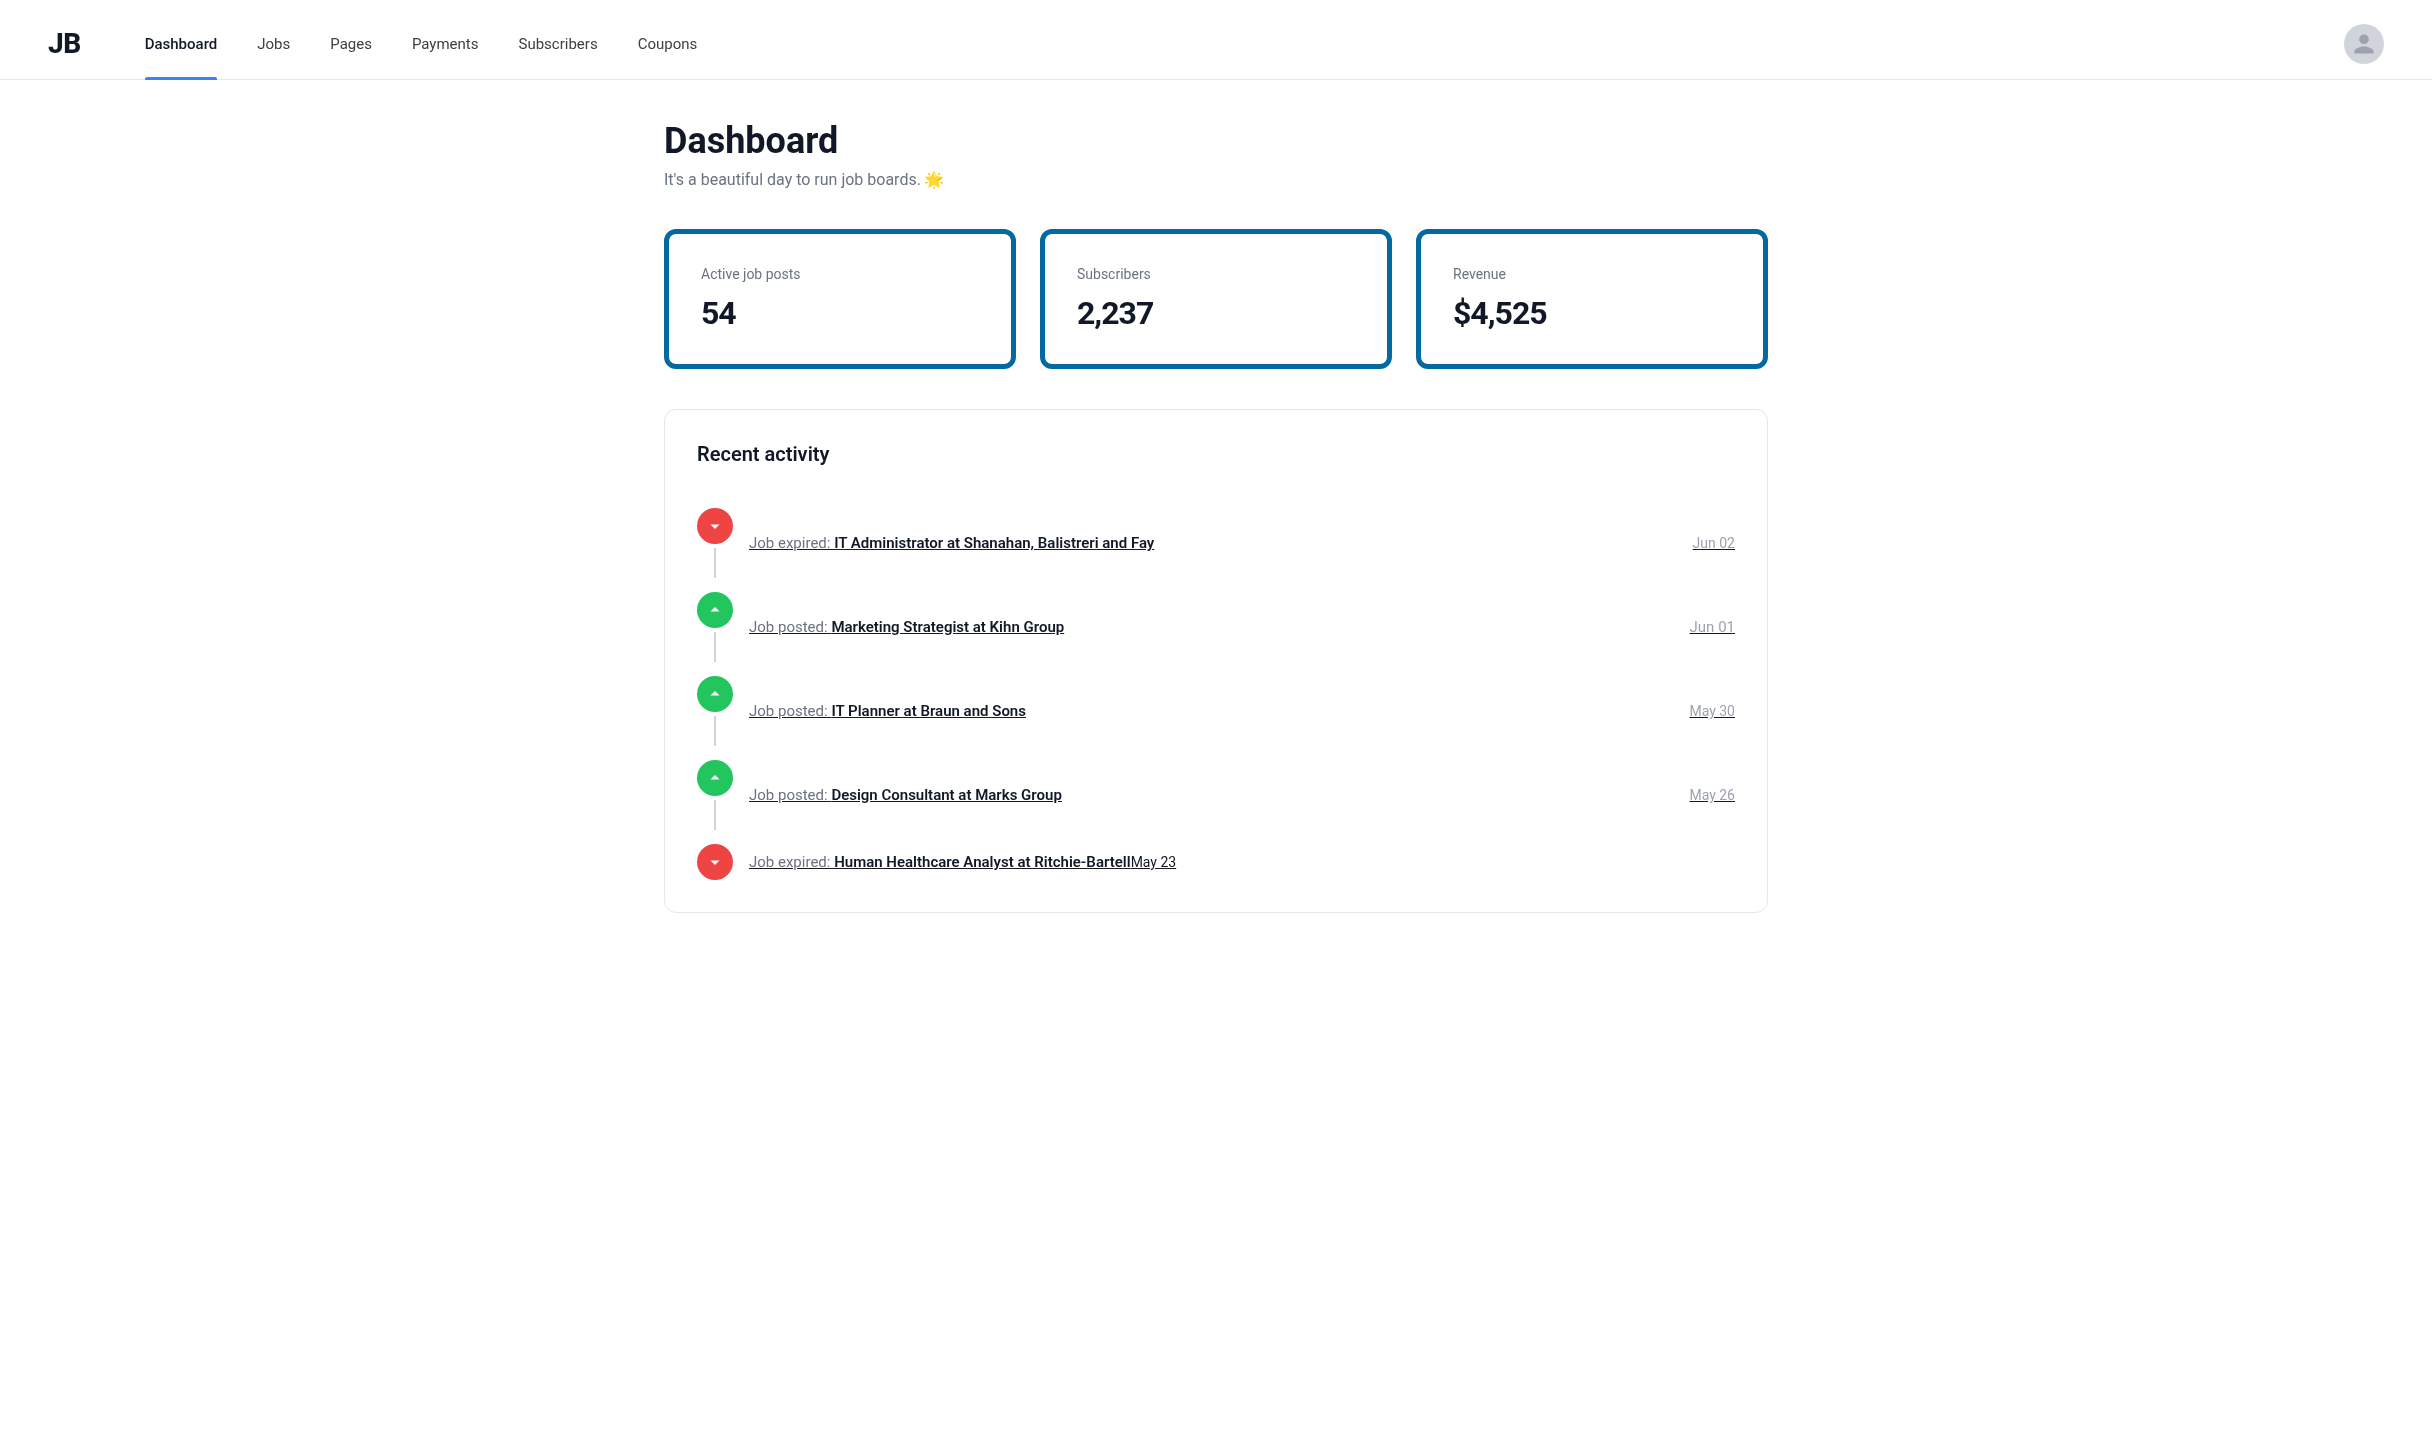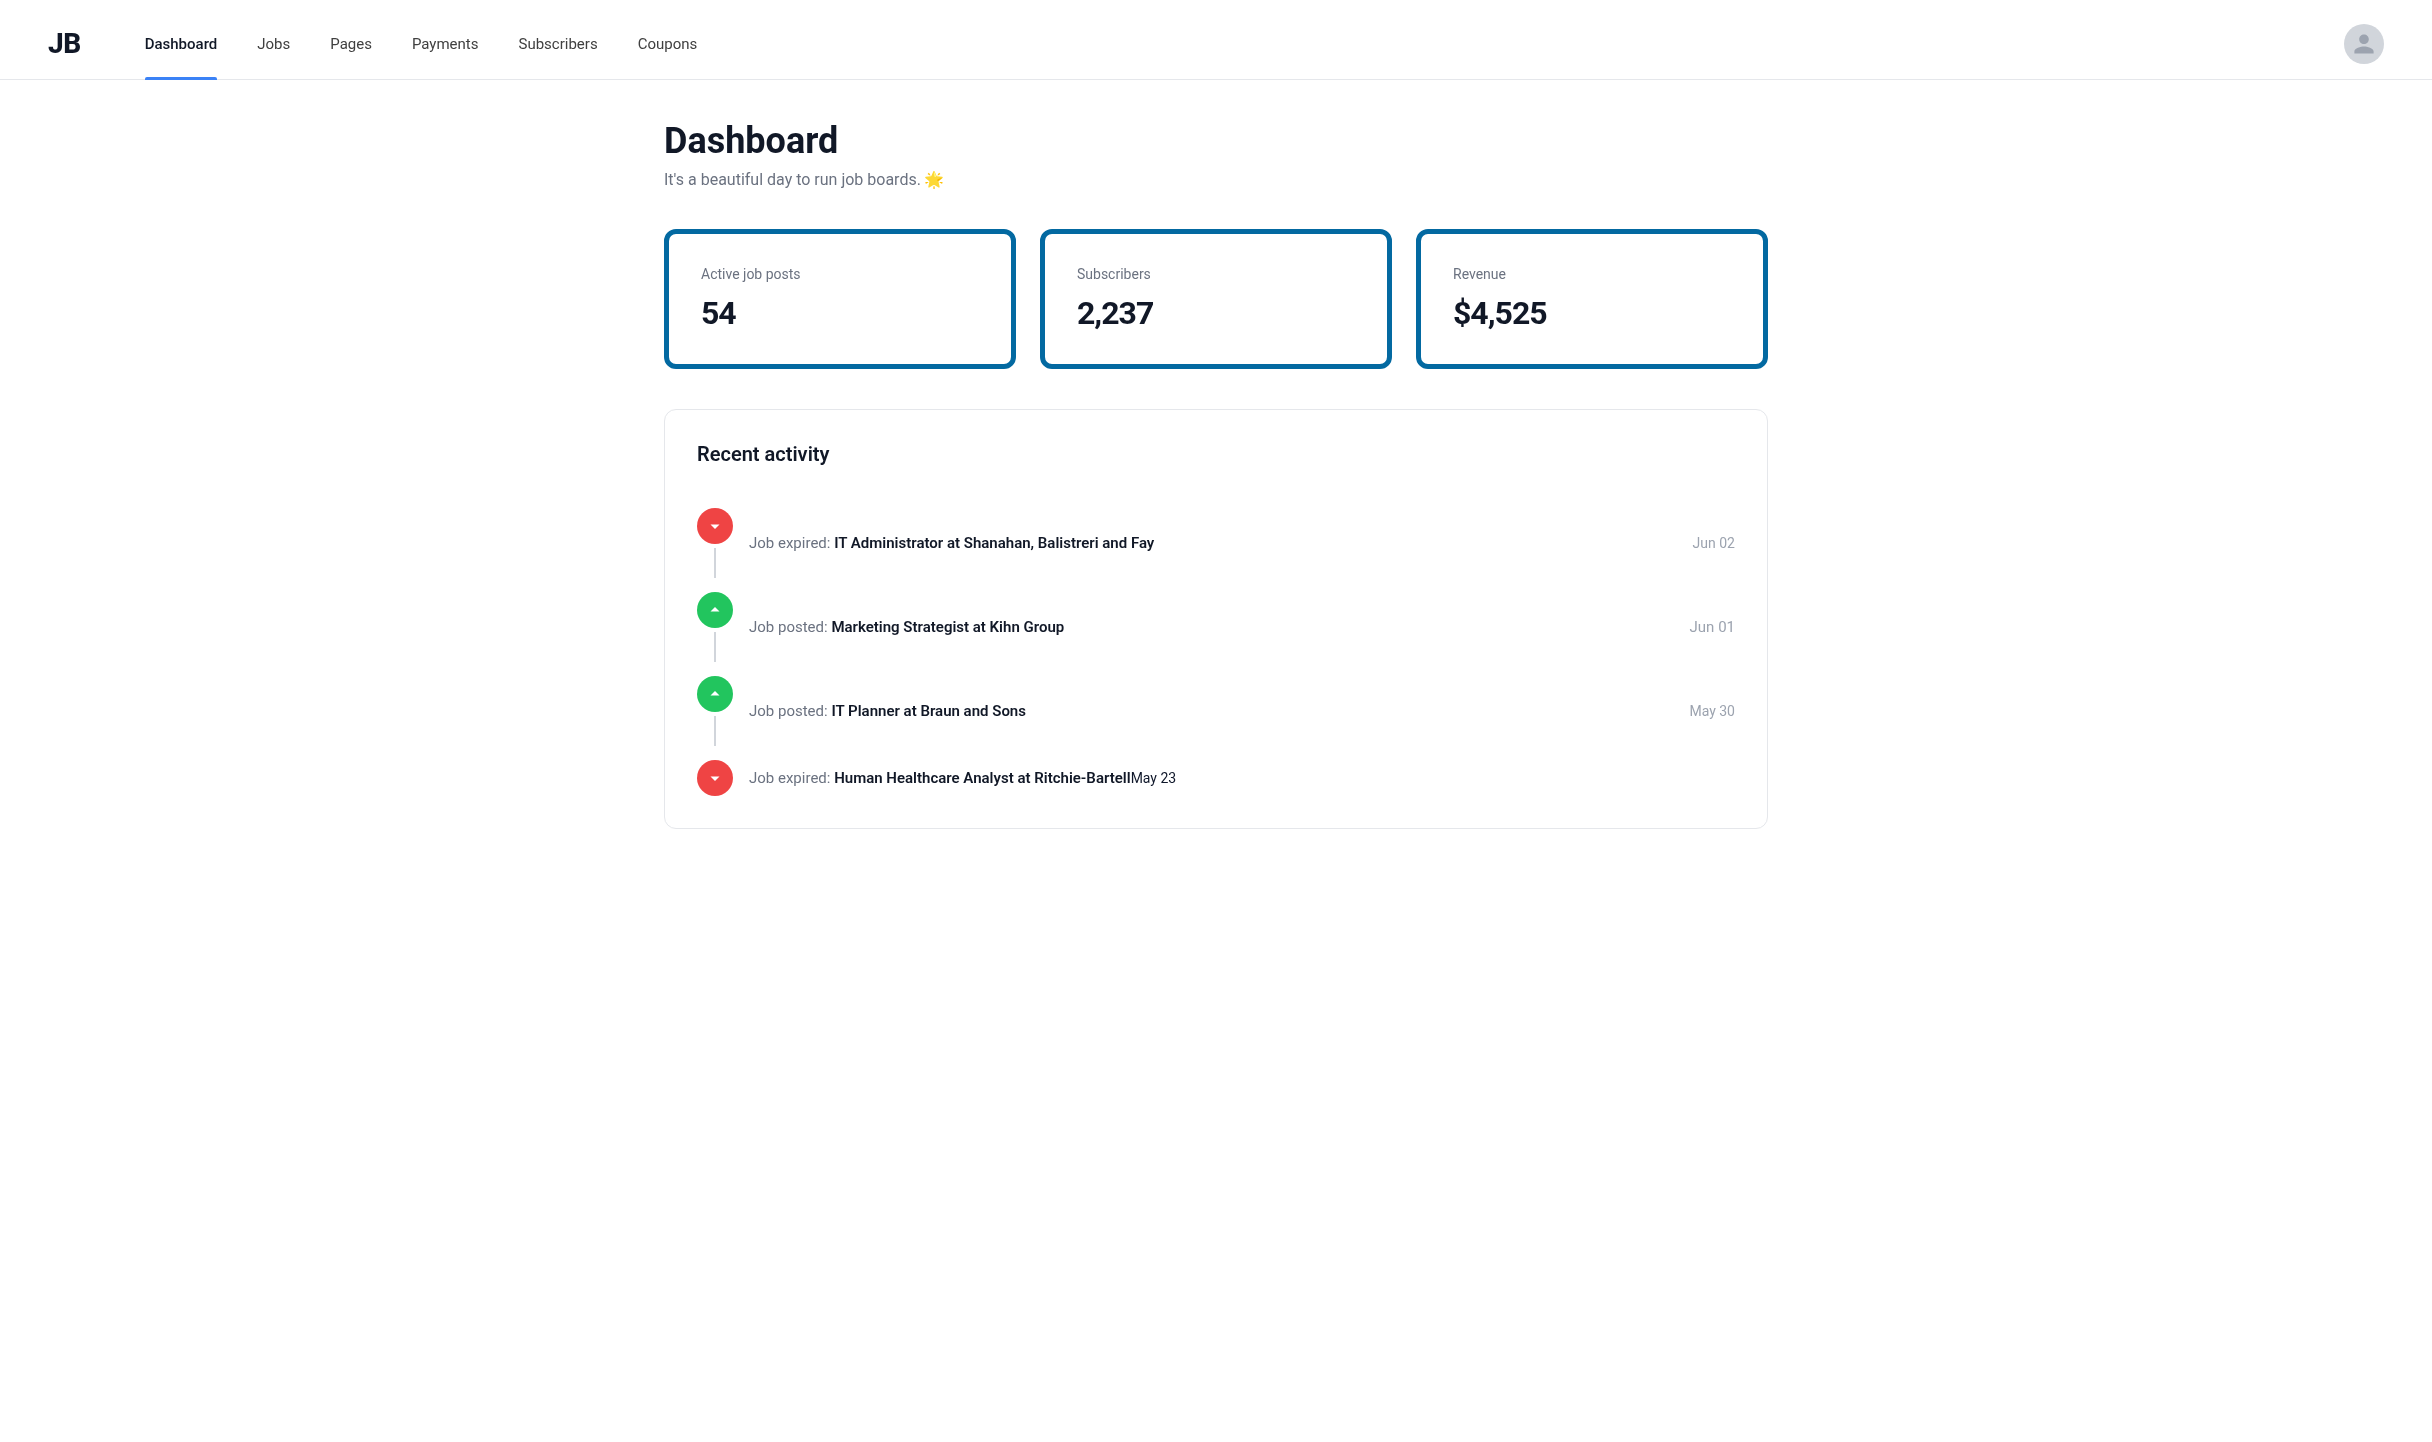--- a/index.html
+++ b/index.html
@@ -154,20 +154,21 @@
     }
 
     .activity-entries {
       display: flex;
       flex-direction: column;
     }
 
     .entry-wrapper {
       display: flex;
       flex-direction: column;
+      text-decoration: underline;
     }
   </style>
 </head>
 <body>
 
 <nav class="navbar">
   <div class="logo">JB</div>
   <div class="nav-links">
     <a class="nav-link active">Dashboard</a>
     <a class="nav-link">Jobs</a>
@@ -249,20 +250,36 @@
                   </svg>
                 </div>
                 <div style="width: 1.5px; height: 30px; background: rgb(209, 213, 219); margin-top: 4px;"></div>
               </div>
               <span style="font-size: 15px; color: rgb(107, 114, 128);"><span>Job posted: </span><strong style="color: rgb(17, 24, 39); font-weight: 600;">IT Planner at Braun and Sons</strong></span>
             </div>
             <span style="font-size: 14px; color: rgb(156, 163, 175); flex-shrink: 0;">May 30</span>
           </div>
         </div>
         <div class="entry-wrapper">
+          <div style="display: flex; align-items: center; justify-content: space-between; padding-top: 14px;">
+            <div style="display: flex; align-items: center; gap: 16px;">
+              <div style="display: flex; flex-direction: column; align-items: center; width: 36px;">
+                <div style="width: 36px; height: 36px; border-radius: 50%; display: flex; align-items: center; justify-content: center; flex-shrink: 0; background: rgb(34, 197, 94);">
+                  <svg viewBox="0 0 24 24" width="18" height="18" fill="white">
+                    <path d="M12 8l6 6H6z"></path>
+                  </svg>
+                </div>
+                <div style="width: 1.5px; height: 30px; background: rgb(209, 213, 219); margin-top: 4px;"></div>
+              </div>
+              <span style="font-size: 15px; color: rgb(107, 114, 128);"><span>Job posted: </span><strong style="color: rgb(17, 24, 39); font-weight: 600;">Design Consultant at Marks Group</strong></span>
+            </div>
+            <span style="font-size: 14px; color: rgb(156, 163, 175); flex-shrink: 0;">May 26</span>
+          </div>
+        </div>
+        <div class="entry-wrapper">
           <div style="display: flex; align-items: center; justify-content: flex-start; padding-top: 14px;">
             <div style="display: flex; align-items: center; gap: 16px;">
               <div style="display: flex; flex-direction: column; align-items: center; width: 36px;">
                 <div style="width: 36px; height: 36px; border-radius: 50%; display: flex; align-items: center; justify-content: center; flex-shrink: 0; background: rgb(239, 68, 68);">
                   <svg viewBox="0 0 24 24" width="18" height="18" fill="white">
                     <path d="M12 16l-6-6h12z"></path>
                   </svg>
                 </div>
               </div>
               <span style="font-size: 15px; color: rgb(107, 114, 128);"><span>Job expired: </span><strong style="color: rgb(17, 24, 39); font-weight: 600;">Human Healthcare Analyst at Ritchie-Bartell</strong></span>

